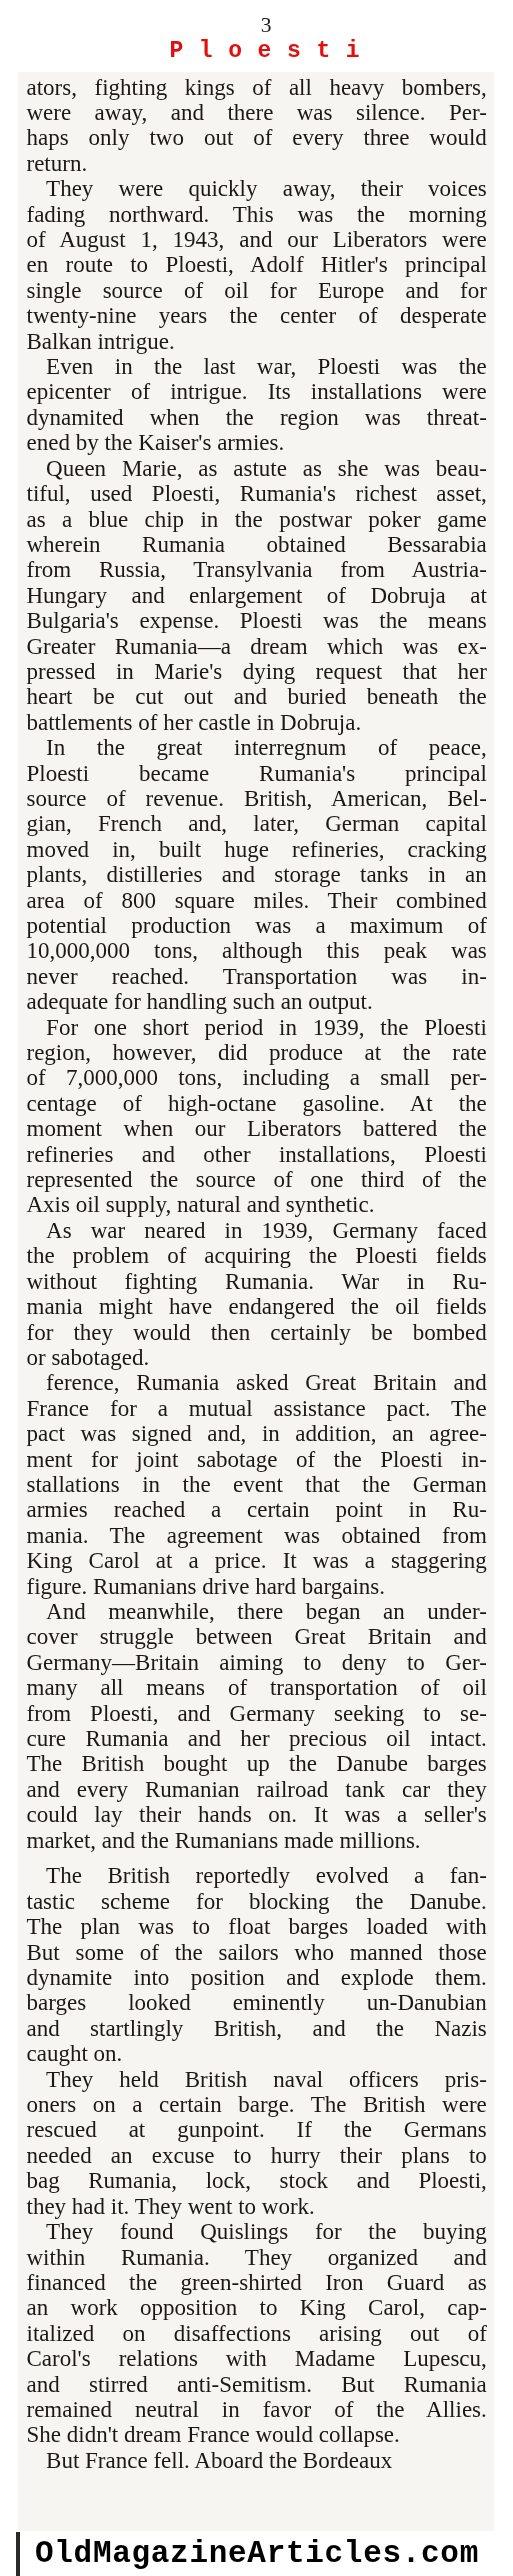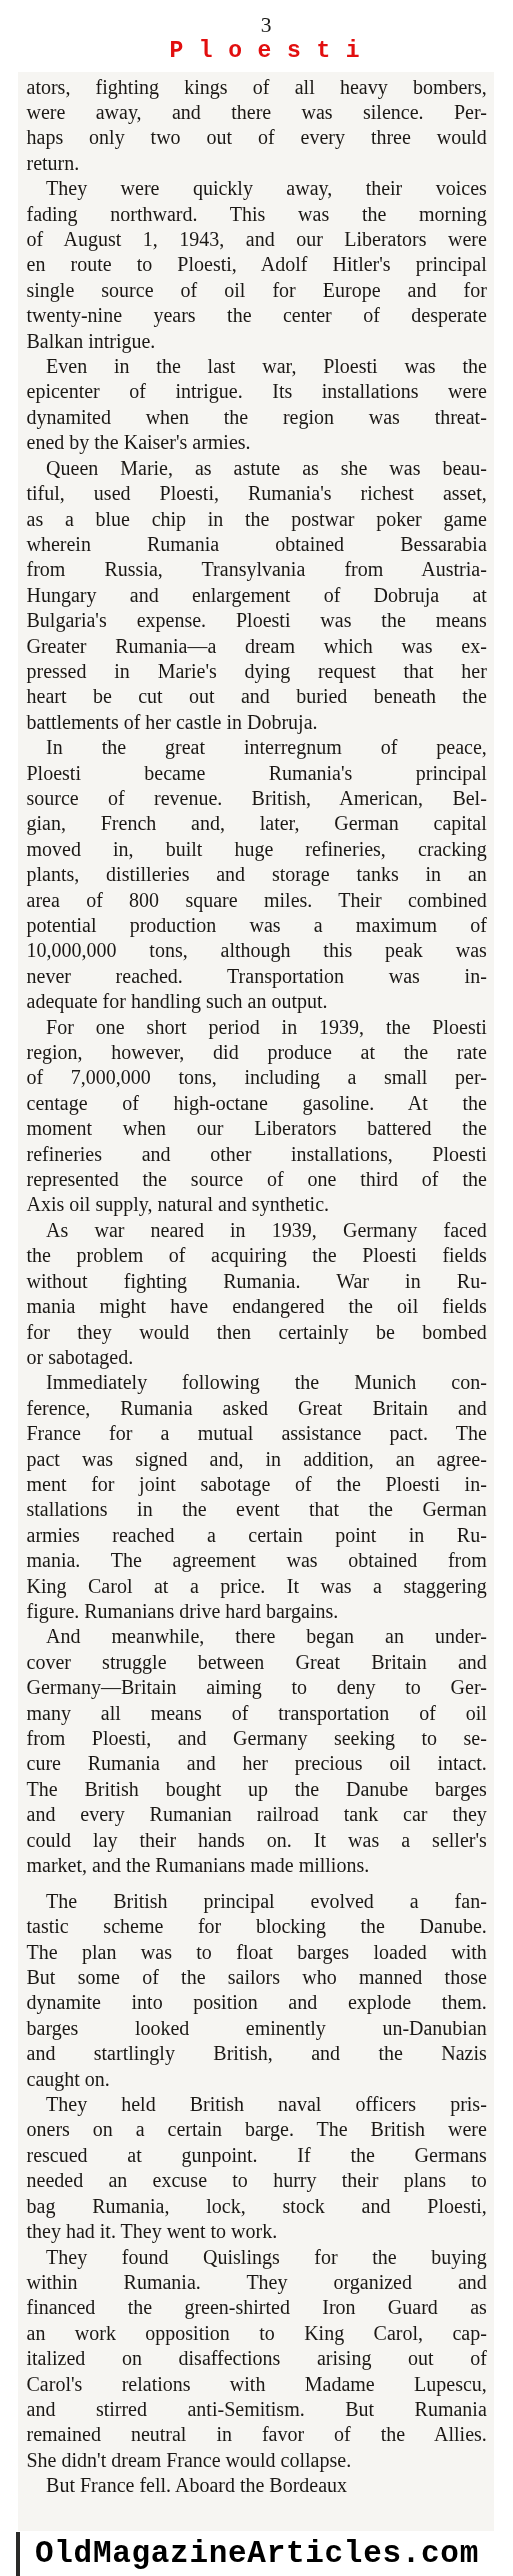--- a/index.html
+++ b/index.html
@@ -42,21 +42,21 @@
     width: 476px;
     height: 2459px;
     background: #f6f5f2;
   }
   .text-column {
     position: absolute;
     left: 8.5px;
     right: 7.2px;
     top: 2.6px;
     color: #1b1815;
-    font-size: 20px;
+    font-size: 23px;
     line-height: 25.4px;
   }
   .paragraph { margin: 0; }
   .paragraph.space-before { margin-top: 10.4px; }
   .line {
     text-align: justify;
     text-align-last: justify;
     text-justify: inter-word;
     white-space: normal;
   }
@@ -153,21 +153,20 @@
         </div>
         <div class="paragraph indent">
           <div class="line">As war neared in 1939, Germany faced</div>
           <div class="line">the problem of acquiring the Ploesti fields</div>
           <div class="line">without fighting Rumania. War in Ru-</div>
           <div class="line">mania might have endangered the oil fields</div>
           <div class="line">for they would then certainly be bombed</div>
           <div class="line para-last">or sabotaged.</div>
         </div>
         <div class="paragraph indent">
-          <div class="line">Immediately following the Munich con-</div>
           <div class="line">ference, Rumania asked Great Britain and</div>
           <div class="line">France for a mutual assistance pact. The</div>
           <div class="line">pact was signed and, in addition, an agree-</div>
           <div class="line">ment for joint sabotage of the Ploesti in-</div>
           <div class="line">stallations in the event that the German</div>
           <div class="line">armies reached a certain point in Ru-</div>
           <div class="line">mania. The agreement was obtained from</div>
           <div class="line">King Carol at a price. It was a staggering</div>
           <div class="line para-last">figure. Rumanians drive hard bargains.</div>
         </div>
@@ -177,21 +176,21 @@
           <div class="line">Germany—Britain aiming to deny to Ger-</div>
           <div class="line">many all means of transportation of oil</div>
           <div class="line">from Ploesti, and Germany seeking to se-</div>
           <div class="line">cure Rumania and her precious oil intact.</div>
           <div class="line">The British bought up the Danube barges</div>
           <div class="line">and every Rumanian railroad tank car they</div>
           <div class="line">could lay their hands on. It was a seller's</div>
           <div class="line para-last">market, and the Rumanians made millions.</div>
         </div>
         <div class="paragraph indent space-before">
-          <div class="line">The British principal evolved a fan-</div>
+          <div class="line">The British reportedly evolved a fan-</div>
           <div class="line">tastic scheme for blocking the Danube.</div>
           <div class="line">The plan was to float barges loaded with</div>
           <div class="line">But some of the sailors who manned those</div>
           <div class="line">dynamite into position and explode them.</div>
           <div class="line">barges looked eminently un-Danubian</div>
           <div class="line">and startlingly British, and the Nazis</div>
           <div class="line para-last">caught on.</div>
         </div>
         <div class="paragraph indent">
           <div class="line">They held British naval officers pris-</div>

